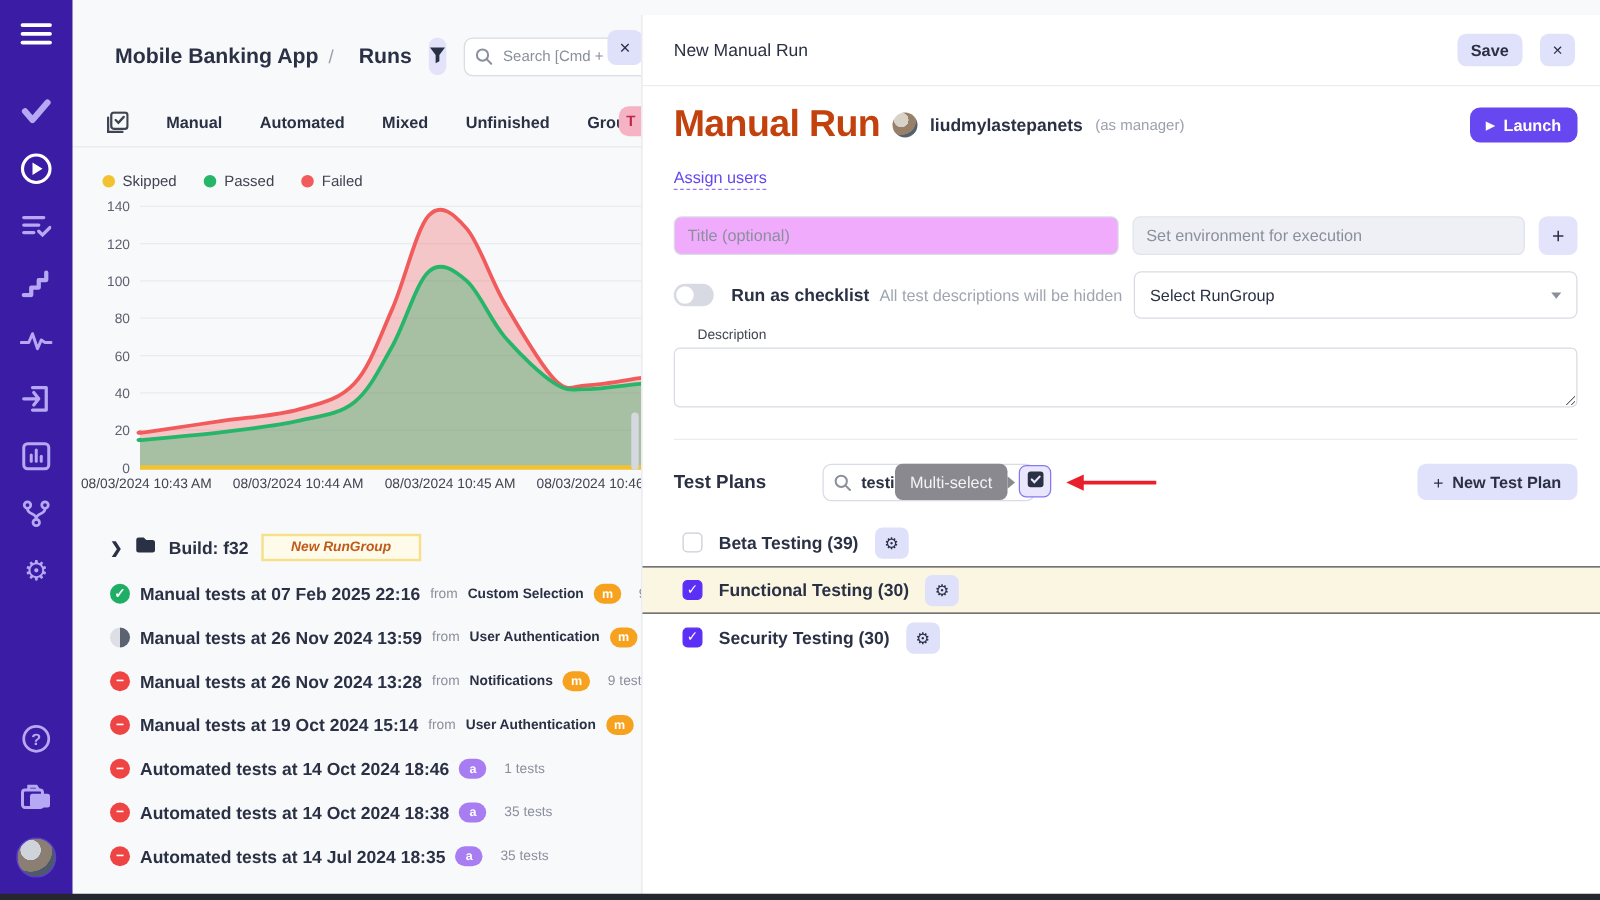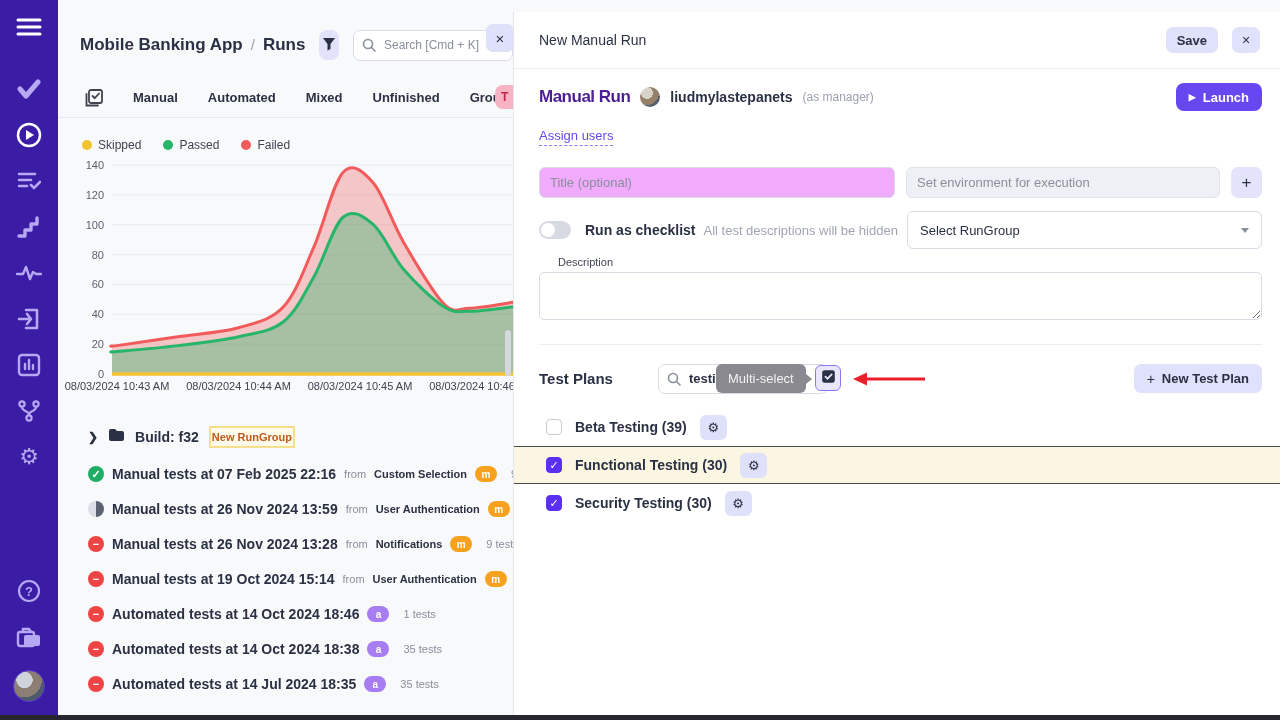--- a/index.html
+++ b/index.html
@@ -12,21 +12,21 @@
   .sb-icon svg { display:block; }
   .sb-hamburger { margin-top:14px; margin-bottom:36px; }
   .sb-gap { margin-top:20px; }
   .sb-spacer { flex:1; }
   .sb-avatar { width:32px; height:32px; border-radius:50%; margin-bottom:18px; background:radial-gradient(circle at 35% 30%, #cfd4da 0 28%, #8a7f72 29% 60%, #4e5a6b 61% 100%); border:1px solid #5b3fd0; }
 
   
   .left-panel { position:absolute; left:58px; top:0; width:455px; height:720px; background:#f8f9fb; overflow:hidden; }
   .lp-header { padding:26px 0 0 22px; display:flex; align-items:center; position:relative; height:64px; }
   .breadcrumb { display:flex; align-items:baseline; gap:8px; white-space:nowrap; }
-  .bc-app,.bc-page { font-size:17px; font-weight:800; color:#2b3144; }
+  .bc-app,.bc-page { font-size:17px; font-weight:800; color:#2b3144;margin-left:12px; }
   .bc-sep { color:#9aa0ad; font-size:15px; }
   .filter-btn { width:30px; height:30px; margin-left:14px; background:#e2e2fb; border:none; border-radius:8px; display:flex; align-items:center; justify-content:center; cursor:pointer; }
   .lp-search { position:relative; margin-left:14px; width:160px; }
   .lp-search input { width:160px; height:31px; border:1px solid #d9dce4; border-radius:7px; background:#fff; padding:0 8px 0 30px; font-size:12px; color:#0f172a; font-family:inherit; }
   .lp-search input::placeholder { color:#8a8f9c; }
   .lp-search .mag { position:absolute; left:9px; top:8px; }
   .lp-close { position:absolute; left:428px; top:24px; width:28px; height:28px; background:#dfe0fa; border:none; border-radius:7px; font-size:15px; color:#2b3144; cursor:pointer; }
 
   .tabs { margin:14px 0 0 0; height:40px; border-bottom:1px solid #e8e9ef; display:flex; align-items:center; padding-left:27px; gap:30px; position:relative; }
   .tab { font-size:13px; font-weight:700; color:#2b3144; cursor:pointer; white-space:nowrap; }
@@ -51,33 +51,33 @@
   .run-badge { min-width:22px; height:16px; border-radius:9px; color:#fff; font-size:10px; font-weight:700; display:flex; align-items:center; justify-content:center; padding:0 4px; }
   .run-badge.m { background:#f6a21e; }
   .run-badge.a { background:#a87df2; }
   .st { width:16px; height:16px; border-radius:50%; color:#fff; font-size:11px; line-height:16px; text-align:center; flex:0 0 auto; font-weight:700; }
   .st-success { background:#1fae66; }
   .st-failed { background:#ef4444; }
   .st-progress { background:conic-gradient(#5b6270 0 180deg, #dcdfe5 180deg 360deg); }
   .build-row { display:flex; align-items:center; gap:10px; height:26px; margin-bottom:12px; }
   .chev { font-size:12px; font-weight:700; color:#2b3144; cursor:pointer; }
   .build-label { font-size:14px; font-weight:700; }
-  .rungroup-badge { background:#fffbea; border:2px solid #f6e08d; color:#c05a1b; font-size:11px; font-weight:800; border-radius:0; padding:3px 1px; }
+  .rungroup-badge { background:#fffbea; border:2px solid #f6e08d; color:#c05a1b; font-size:11px; font-weight:800; border-radius:0; padding:3px 22px;font-style:italic; }
 
   
   .right-panel { position:absolute; left:513px; top:12px; width:767px; height:720px; background:#fff; border-left:1px solid #e5e6eb; }
   .rp-topbar { height:57px; border-bottom:1px solid #eceded; display:flex; align-items:center; padding:0 20px 0 25px; }
   .rp-title { font-size:14px; color:#2b3144; }
   .rp-topbar .spacer, .spacer { flex:1; }
   .btn-soft { background:#e0e1fa; border:none; border-radius:7px; color:#2b3144; font-size:13px; font-weight:700; font-family:inherit; cursor:pointer; }
   .rp-save { height:26px; padding:0 11px; }
   .rp-close { height:26px; width:28px; margin-left:14px; font-weight:400; font-size:14px; }
   .rp-content { padding:0 18px 0 25px; }
   .rp-headrow { margin-top:14px; display:flex; align-items:center; gap:10px; }
-  .rp-h1 { font-size:17px; font-weight:800; color:#4c1d95; letter-spacing:-0.5px; }
+  .rp-h1 { font-size:30px; font-weight:800; color:#c2410c; letter-spacing:-0.5px; }
   .rp-avatar { width:20px; height:20px; border-radius:50%; background:radial-gradient(circle at 35% 30%, #d8d3c8 0 30%, #97806a 31% 62%, #55606e 63% 100%); }
   .rp-user { font-size:14px; font-weight:800; }
   .rp-role { font-size:12px; color:#9ca1ad; }
   .launch-btn { height:28px; padding:0 13px; background:#6747f0; color:#fff; border:none; border-radius:8px; font-size:13px; font-weight:700; font-family:inherit; display:flex; align-items:center; gap:7px; cursor:pointer; }
   .launch-btn .tri { font-size:9px; }
   .assign-link { display:inline-block; margin-top:17px; font-size:13px; color:#6747f0; border-bottom:1px dashed #8f7bf4; padding-bottom:2px; cursor:pointer; }
 
   .form-row1 { margin-top:21px; display:flex; gap:11px; }
   .inp { height:31px; border:1px solid #d9dce4; border-radius:6px; background:#f0abfc; padding:0 10px; font-size:13px; color:#2b3144; font-family:inherit; }
   .inp::placeholder { color:#8a8f9c; }

